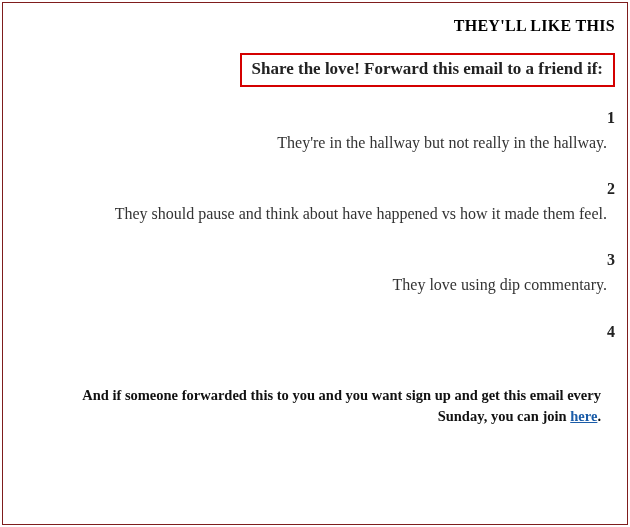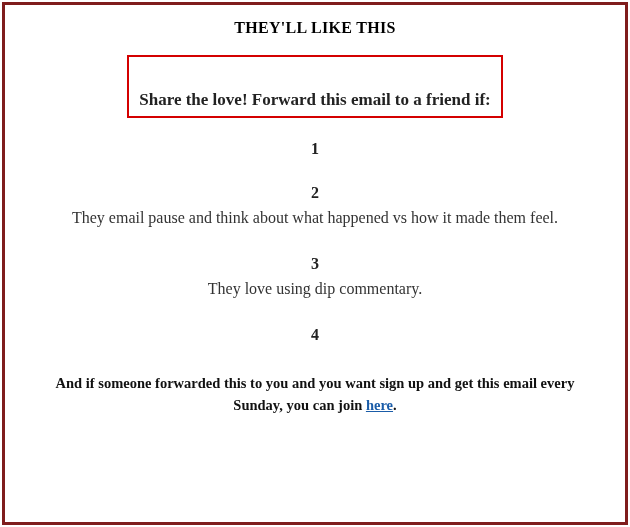--- a/index.html
+++ b/index.html
@@ -7,45 +7,44 @@
       padding: 0;
       box-sizing: border-box;
     }
     body {
       font-family: Georgia, 'Times New Roman', serif;
       background: #fff;
       width: 630px;
       height: 527px;
     }
     .container {
-      border: 3px solid #7f1d1d;
+      border: 1px solid #7f1d1d;
       width: 626px;
       height: 523px;
       margin: 2px;
       padding: 14px 12px;
-      text-align: center;
+      text-align: right;
     }
     .heading {
       font-weight: bold;
       font-size: 16px;
       color: #000;
       margin-bottom: 18px;
       letter-spacing: 0.3px;
     }
     .subheading-wrap {
       display: inline-block;
       border: 2px solid #d40000;
       padding: 4px 10px 6px 10px;
       margin-bottom: 22px;
     }
     .subheading {
       font-weight: bold;
       font-size: 17px;
       color: #222;
-      margin-top: 29px;
     }
     .item {
       margin-bottom: 26px;
     }
     .item-number {
       font-weight: bold;
       font-size: 16px;
       color: #222;
       margin-bottom: 4px;
     }
@@ -53,46 +52,47 @@
       font-size: 16px;
       color: #333;
       line-height: 1.45;
       padding: 0 8px;
     }
     .footer {
       font-weight: bold;
       font-size: 14.5px;
       color: #111;
       line-height: 1.5;
-      margin-top: 29px;
+      margin-top: 44px;
       padding: 0 14px;
     }
     .footer-link {
       color: #1a5ca8;
       text-decoration: underline;
       cursor: pointer;
     }
   </style>
 </head>
 <body>
 
 <div class="container">
   <div class="heading">THEY'LL LIKE THIS</div>
 
   <div class="subheading-wrap">
     <div class="subheading">Share the love! Forward this email to a friend if:</div>
   </div>
 
   <div class="item">
     <div class="item-number">1</div>
+    <div class="item-text">They're in the hallway but not really in the hallway.</div>
   </div>
 
   <div class="item">
     <div class="item-number">2</div>
-    <div class="item-text">They email pause and think about what happened vs how it made them feel.</div>
+    <div class="item-text">They should pause and think about have happened vs how it made them feel.</div>
   </div>
 
   <div class="item">
     <div class="item-number">3</div>
     <div class="item-text">They love using dip commentary.</div>
   </div>
 
   <div class="item">
     <div class="item-number">4</div>
   </div>

